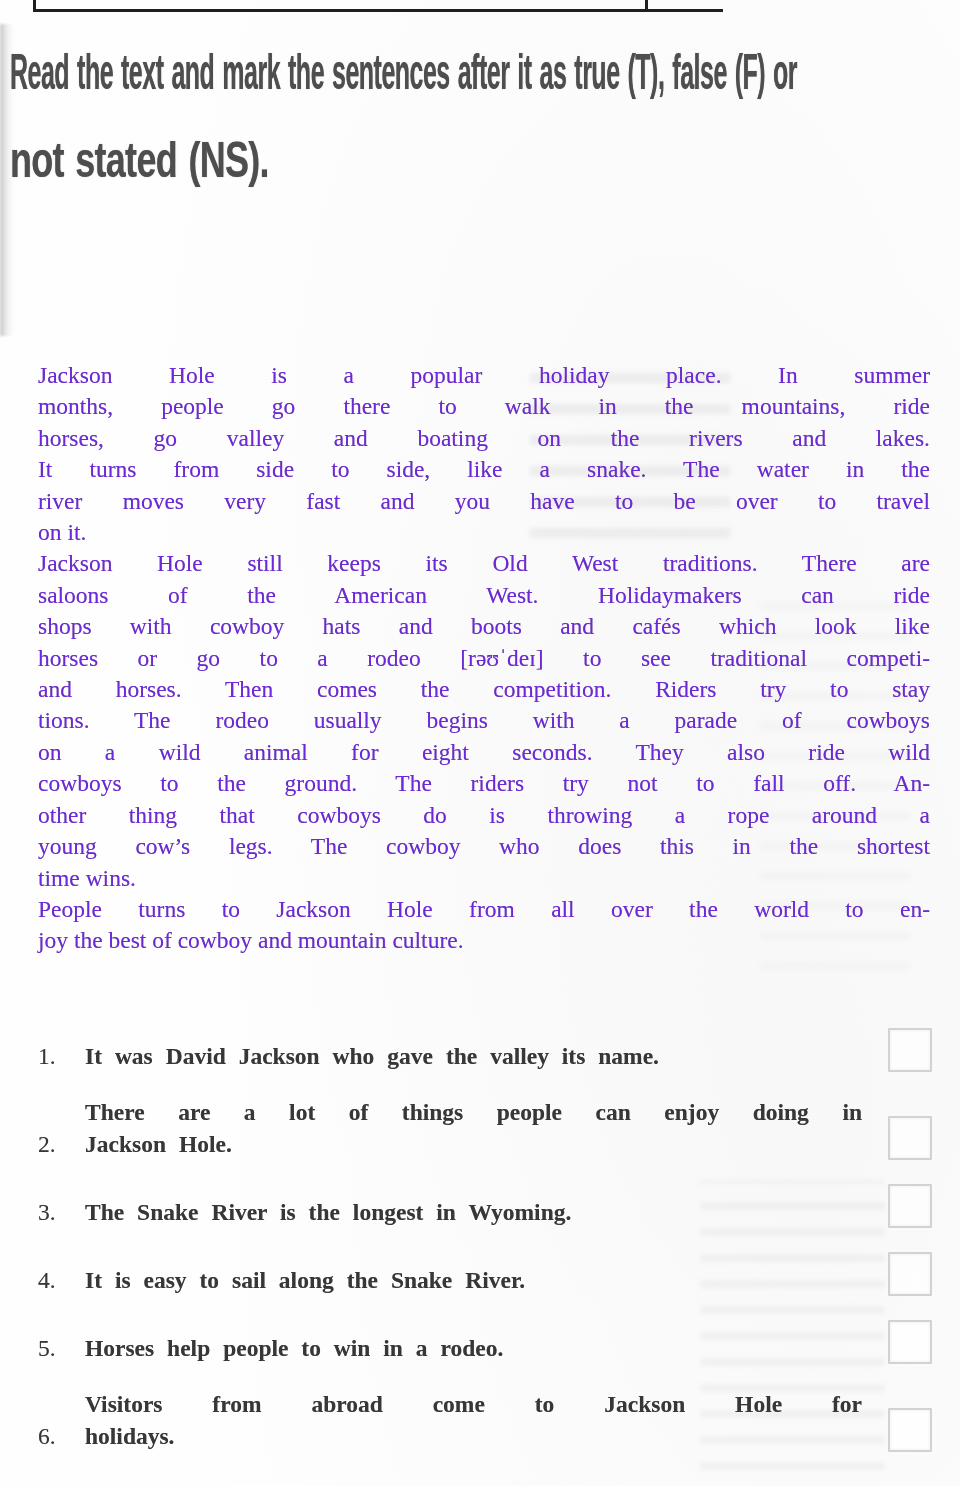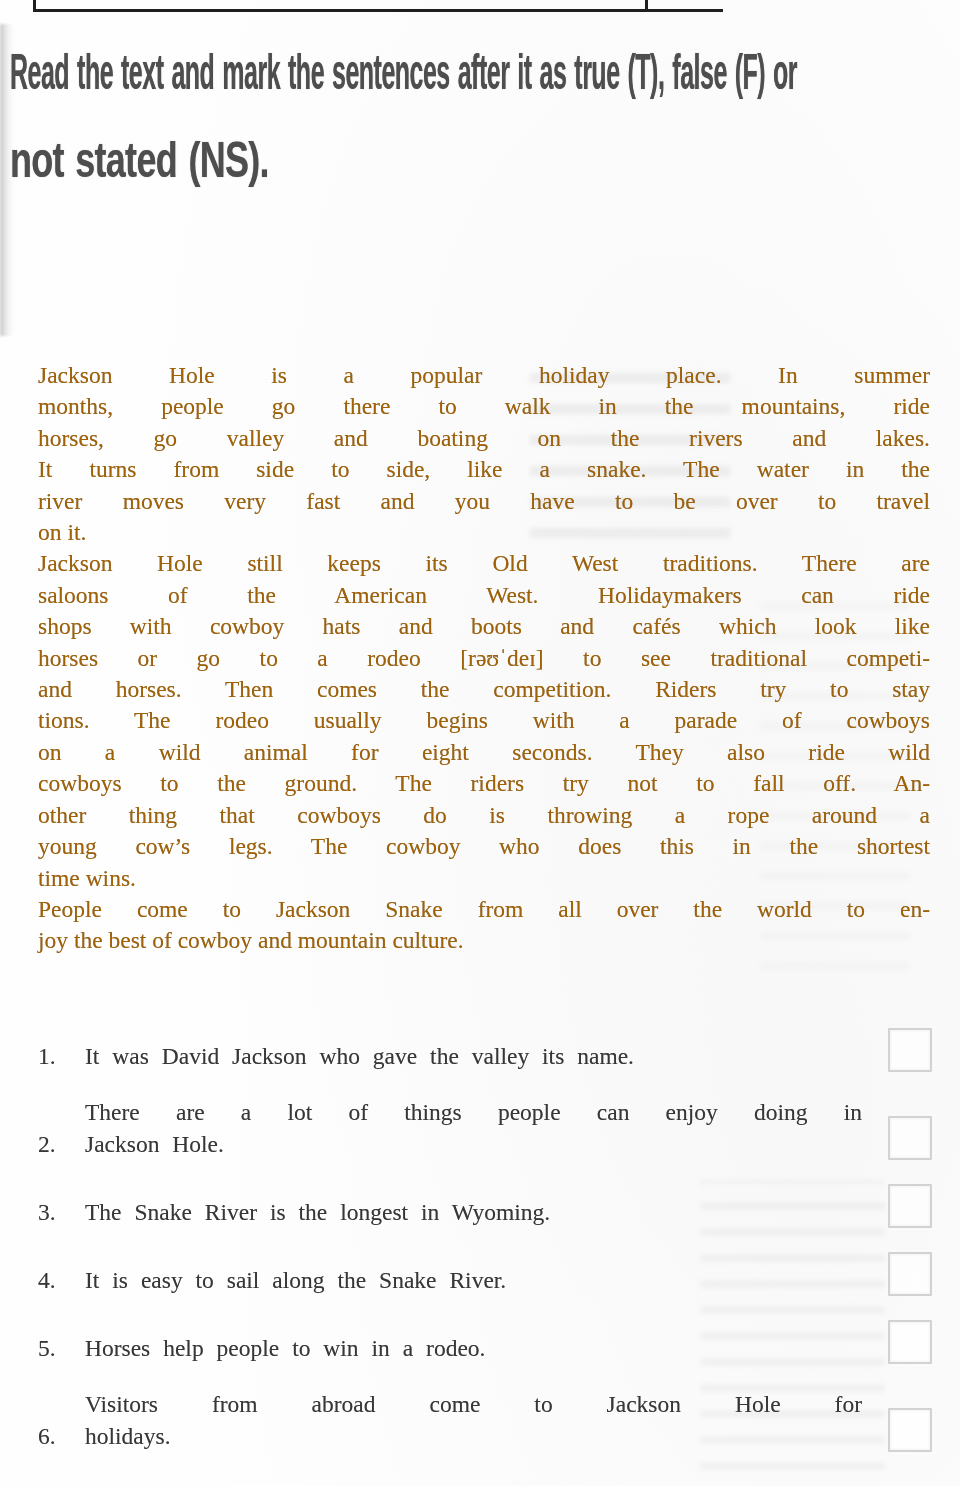--- a/index.html
+++ b/index.html
@@ -36,34 +36,34 @@
     font-weight:700;font-size:50px;line-height:88px;
     letter-spacing:-1px;word-spacing:3px;color:#4e4e4e;
     white-space:nowrap;transform-origin:0 50%;
     text-shadow:0 0 1px rgba(90,90,90,.75);
   }
   .hline.l1{transform:scaleX(.50);}
   .hline.l2{transform:scaleX(.72);}
   
   .article{
     position:absolute;left:38px;top:360px;width:892px;
-    font-size:23.5px;line-height:31.4px;color:#a16207;
+    font-size:23.5px;line-height:31.4px;color:#6d28d9;
     text-shadow:0 0 .6px rgba(70,70,70,.45);
   }
   .article .line{text-align:justify;text-align-last:justify;white-space:normal;}
   .article .line.last{text-align-last:left;}
   
   .questions{position:absolute;left:38px;top:1028px;width:894px;
     font-size:23.5px;line-height:32px;color:#373737;
     text-shadow:0 0 .6px rgba(70,70,70,.45);
   }
   .item{display:flex;align-items:flex-end;margin-bottom:24px;}
   .item .num{width:47px;flex:0 0 47px;}
   .item .item-text{width:777px;flex:0 0 777px;}
-  .item .item-text .line{text-align:justify;text-align-last:justify;word-spacing:.30em;}
+  .item .item-text .line{text-align:justify;text-align-last:justify;word-spacing:.30em;font-weight:bold;}
   .item .item-text .line.last{text-align-last:left;}
   .checkbox{
     margin-left:auto;width:40px;height:40px;flex:0 0 40px;
     border:2px solid #d2d2d2;border-radius:1px;
     background:rgba(255,255,255,.7);
     box-shadow:inset 0 0 3px rgba(200,200,200,.35);
   }
   
   .smudge{position:absolute;pointer-events:none;filter:blur(2px);}
   .smudge.s1{left:530px;top:368px;width:200px;height:170px;
@@ -110,21 +110,21 @@
       <div class="line">horses or go to a rodeo [rəʊˈdeɪ] to see traditional competi-</div>
       <div class="line">and horses. Then comes the competition. Riders try to stay</div>
       <div class="line">tions. The rodeo usually begins with a parade of cowboys</div>
       <div class="line">on a wild animal for eight seconds. They also ride wild</div>
       <div class="line">cowboys to the ground. The riders try not to fall off. An-</div>
       <div class="line">other thing that cowboys do is throwing a rope around a</div>
       <div class="line">young cow’s legs. The cowboy who does this in the shortest</div>
       <div class="line last">time wins.</div>
     </div>
     <div class="paragraph">
-      <div class="line">People come to Jackson Snake from all over the world to en-</div>
+      <div class="line">People turns to Jackson Hole from all over the world to en-</div>
       <div class="line last">joy the best of cowboy and mountain culture.</div>
     </div>
   </div>
 
 <div class="questions" id="questions">
     <div class="item">
       <span class="num">1.</span>
       <div class="item-text">
         <div class="line last">It was David Jackson who gave the valley its name.</div>
       </div>

